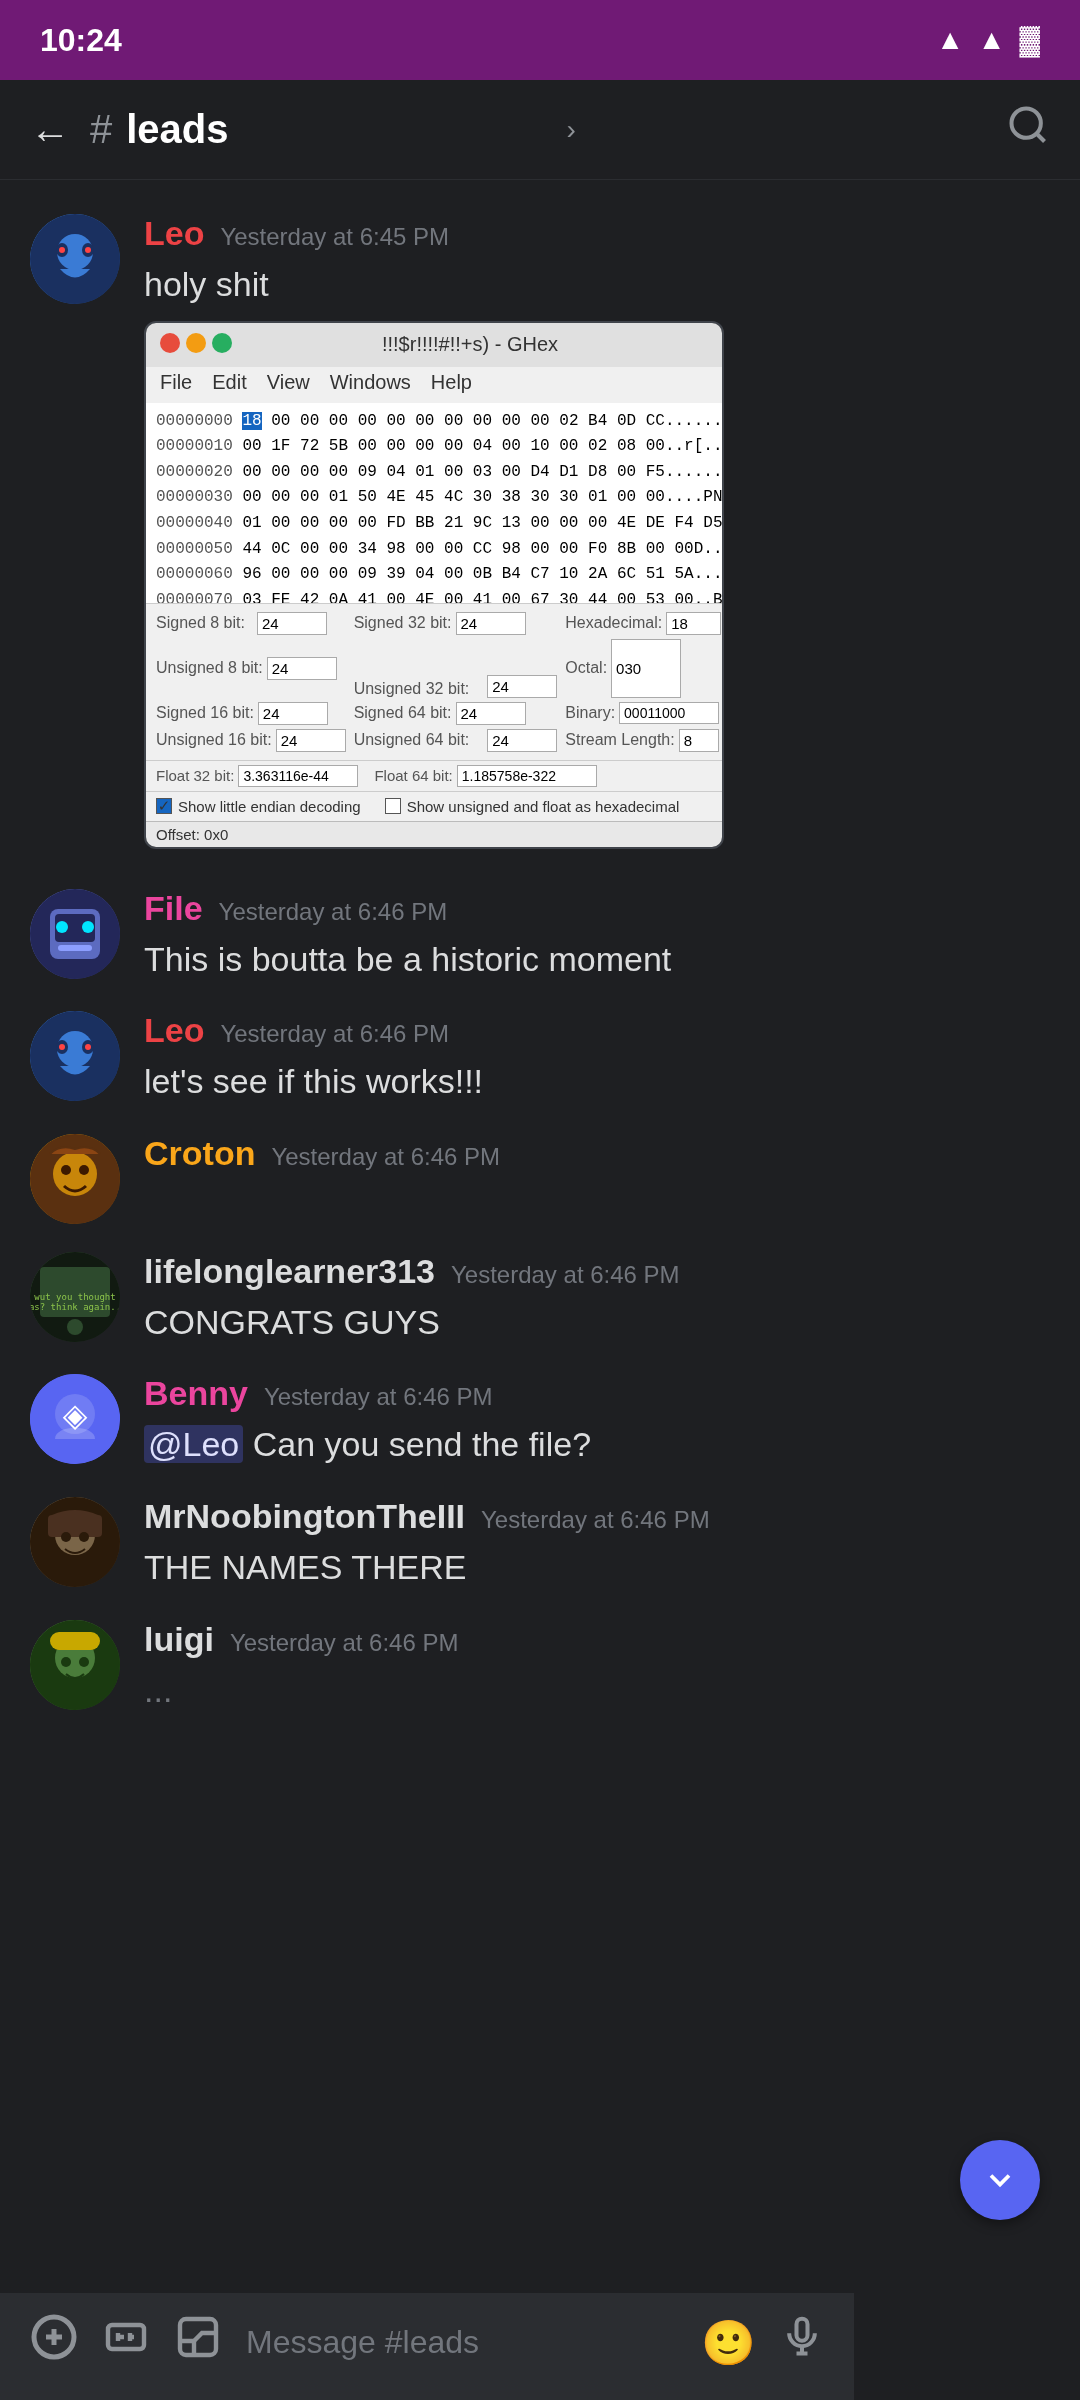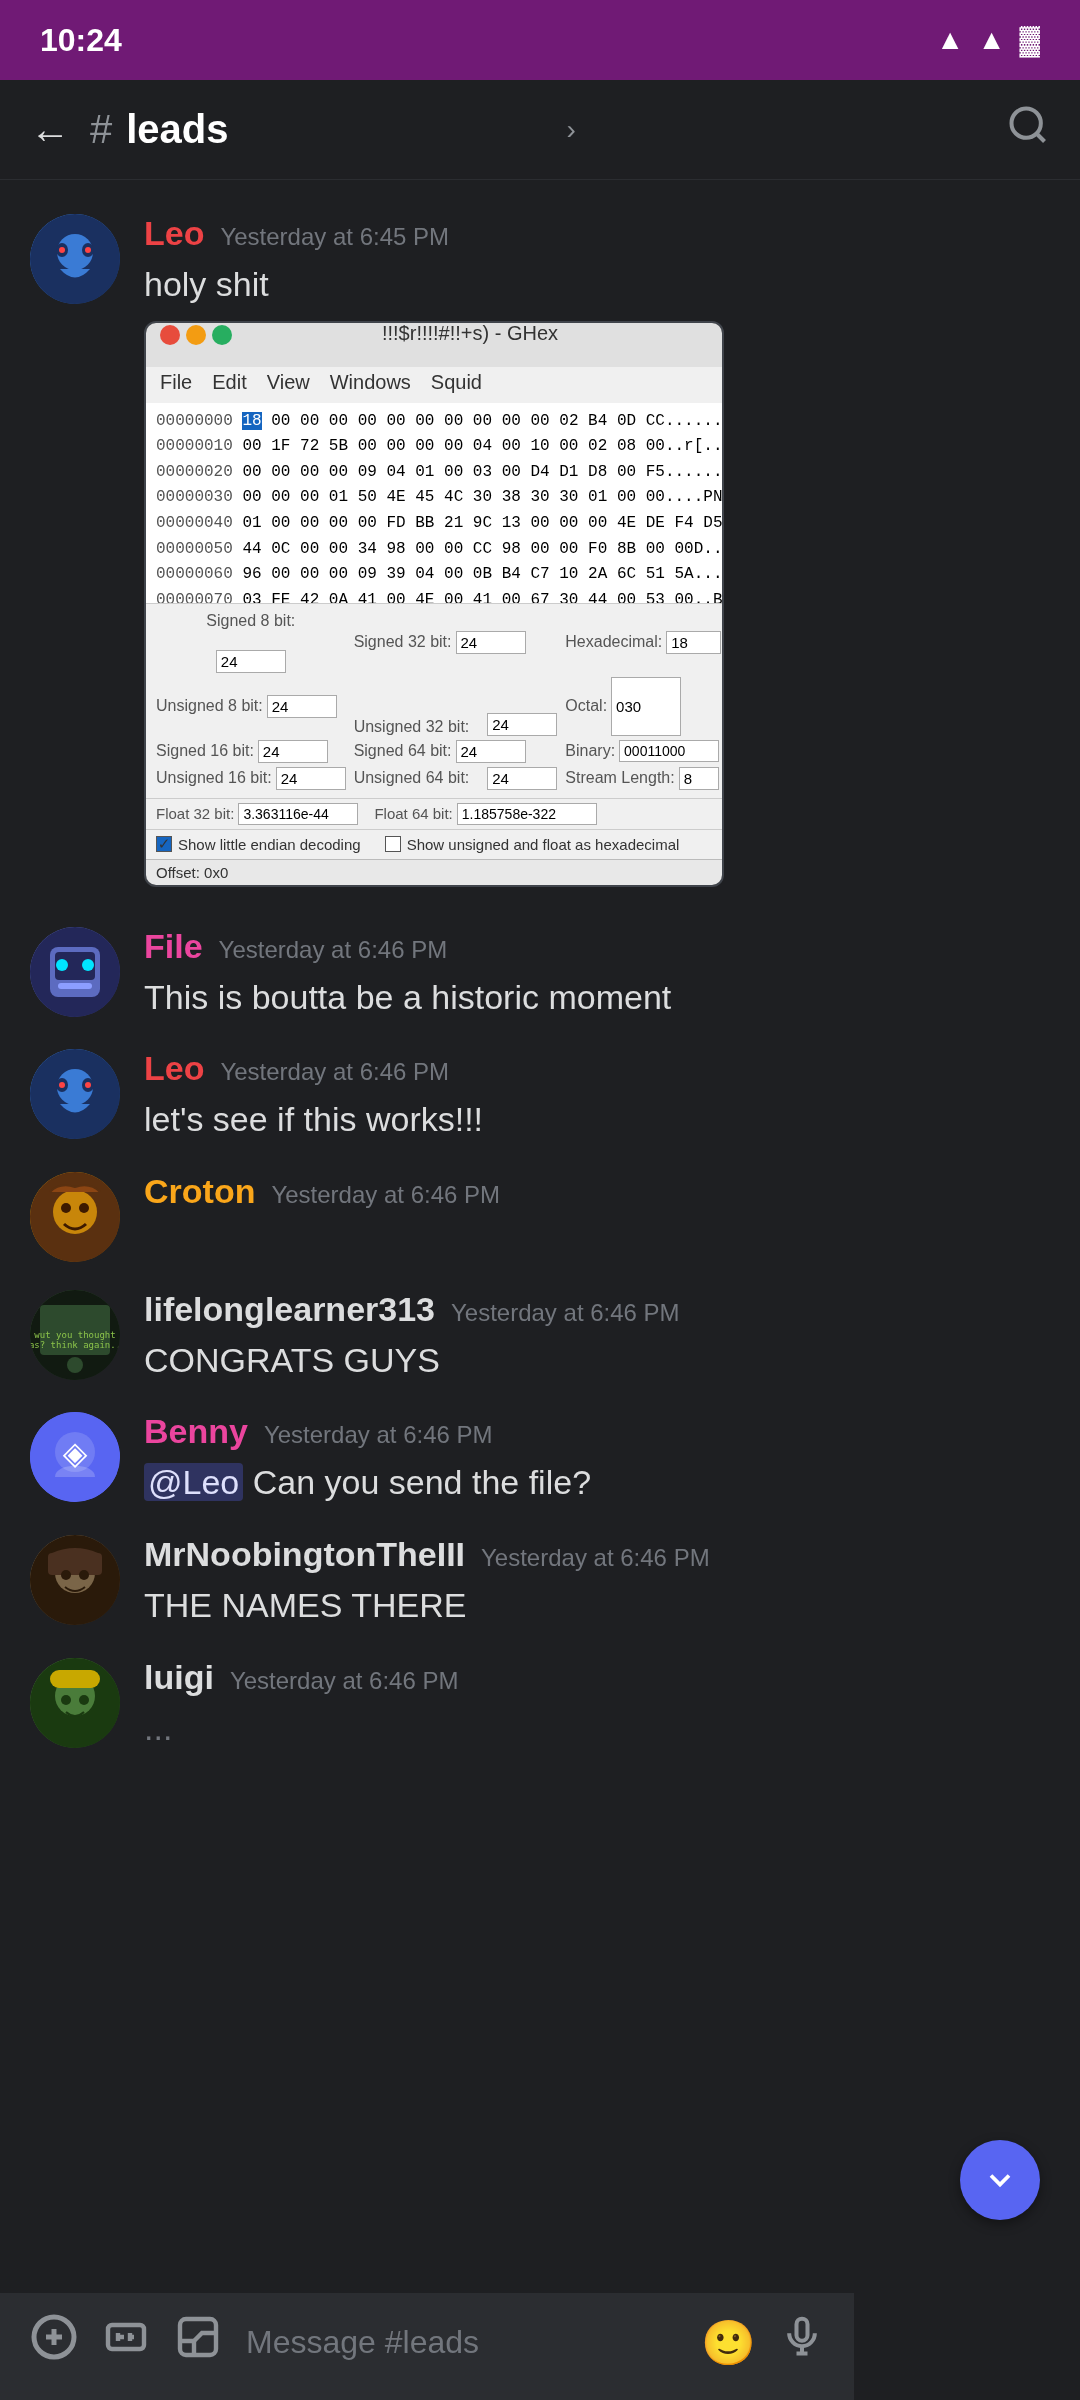--- a/index.html
+++ b/index.html
@@ -139,23 +139,23 @@
     .ghex-container {
       margin: 12px 0;
       border-radius: 12px;
       overflow: hidden;
       border: 2px solid #40444b;
       max-width: 580px;
     }
     .ghex-titlebar {
       background: #e0e0e0;
       display: flex;
-      align-items: flex-end;
+      align-items: flex-start;
       justify-content: space-between;
-      padding: 22px 14px;
+      padding: 10px 14px;
       height: 44px;
     }
     .ghex-title {
       font-size: 20px;
       color: #333;
       font-weight: 500;
     }
     .ghex-ctrl {
       width: 20px;
       height: 20px;
@@ -318,36 +318,36 @@
             <div class="ghex-ctrl" style="background:#27ae60"></div>
           </div>
           <span class="ghex-title">!!!$r!!!!#!!+s) - GHex</span>
           <div></div>
         </div>
         <div class="ghex-menubar">
           <span class="ghex-menu-item">File</span>
           <span class="ghex-menu-item">Edit</span>
           <span class="ghex-menu-item">View</span>
           <span class="ghex-menu-item">Windows</span>
-          <span class="ghex-menu-item">Squid</span>
+          <span class="ghex-menu-item">Help</span>
         </div>
         <div class="ghex-hex-area">
           <div class="ghex-hex-row"><span class="addr">00000000</span>  <span class="selected">18</span> 00 00 00 00 00 00 00 00 00 00 02 B4 0D  CC..............</div>
           <div class="ghex-hex-row"><span class="addr">00000010</span>  00 1F 72 5B 00 00 00 00 04 00 10 00 02 08 00..r[..........</div>
           <div class="ghex-hex-row"><span class="addr">00000020</span>  00 00 00 00 09 04 01 00 03 00 D4 D1 D8 00 F5............</div>
           <div class="ghex-hex-row"><span class="addr">00000030</span>  00 00 00 01 50 4E 45 4C 30 38 30 30 01 00 00....PNEL0800....</div>
           <div class="ghex-hex-row"><span class="addr">00000040</span>  01 00 00 00 00 FD BB 21 9C 13 00 00 00 4E DE F4 D5.......!.....N...</div>
           <div class="ghex-hex-row"><span class="addr">00000050</span>  44 0C 00 00 34 98 00 00 CC 98 00 00 F0 8B 00 00D...4............</div>
           <div class="ghex-hex-row"><span class="addr">00000060</span>  96 00 00 00 09 39 04 00 0B B4 C7 10 2A 6C 51 5A....9.......*1QZ</div>
           <div class="ghex-hex-row"><span class="addr">00000070</span>  03 FE 42 0A 41 00 4E 00 41 00 67 30 44 00 53 00..B.A.N.A.g0D.S.</div>
 
         </div>
 
         <div style="background:#f0f0f0;padding:8px 10px;border-top:1px solid #ccc;display:grid;grid-template-columns:1fr 1fr 1fr;gap:4px 8px;font-size:16px;font-family:sans-serif;">
-          <div style="display:flex;align-items:center;gap:20px;flex-direction:column;">
+          <div style="display:flex;align-items:center;gap:12px;">
             <span style="color:#555;white-space:nowrap">Signed 8 bit:</span>
             <input style="width: 70px; font-size: 15px; padding: 2px 4px; border: 1px solid rgb(170, 170, 170);" value="24">
           </div>
           <div style="display:flex;align-items:center;gap:4px;">
             <span style="color:#555;white-space:nowrap">Signed 32 bit:</span>
             <input style="width: 70px; font-size: 15px; padding: 2px 4px; border: 1px solid rgb(170, 170, 170);" value="24">
           </div>
           <div style="display:flex;align-items:center;gap:4px;">
             <span style="color:#555;white-space:nowrap">Hexadecimal:</span>
             <input style="width: 55px; font-size: 15px; padding: 2px 4px; border: 1px solid rgb(170, 170, 170);" value="18">

